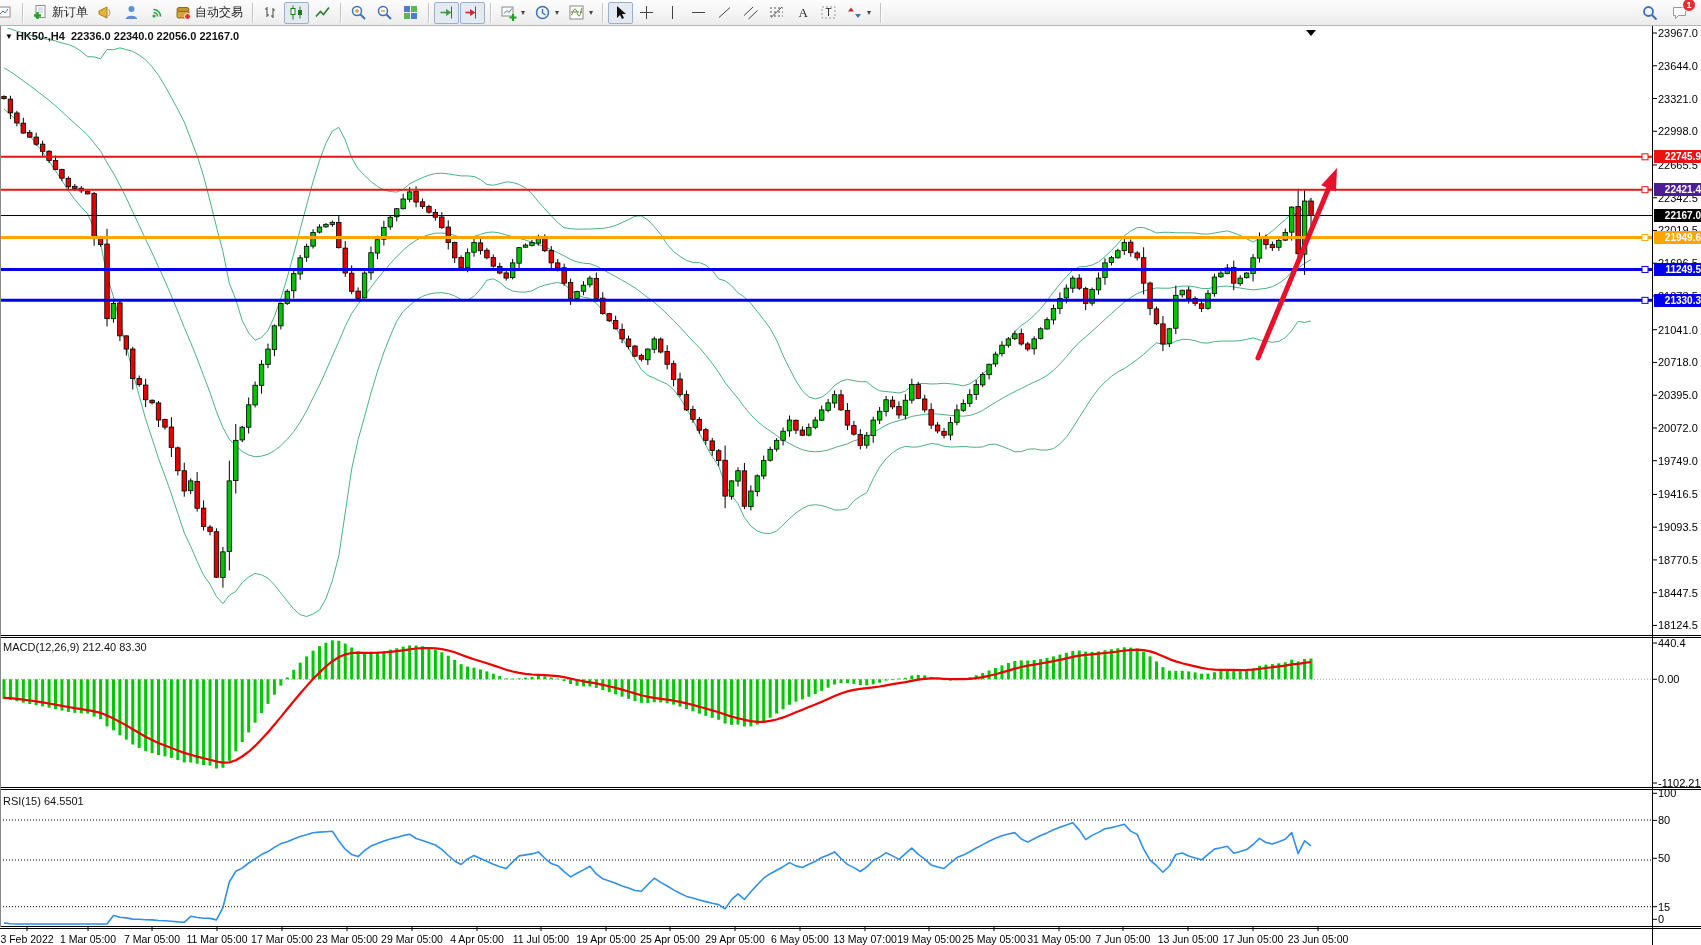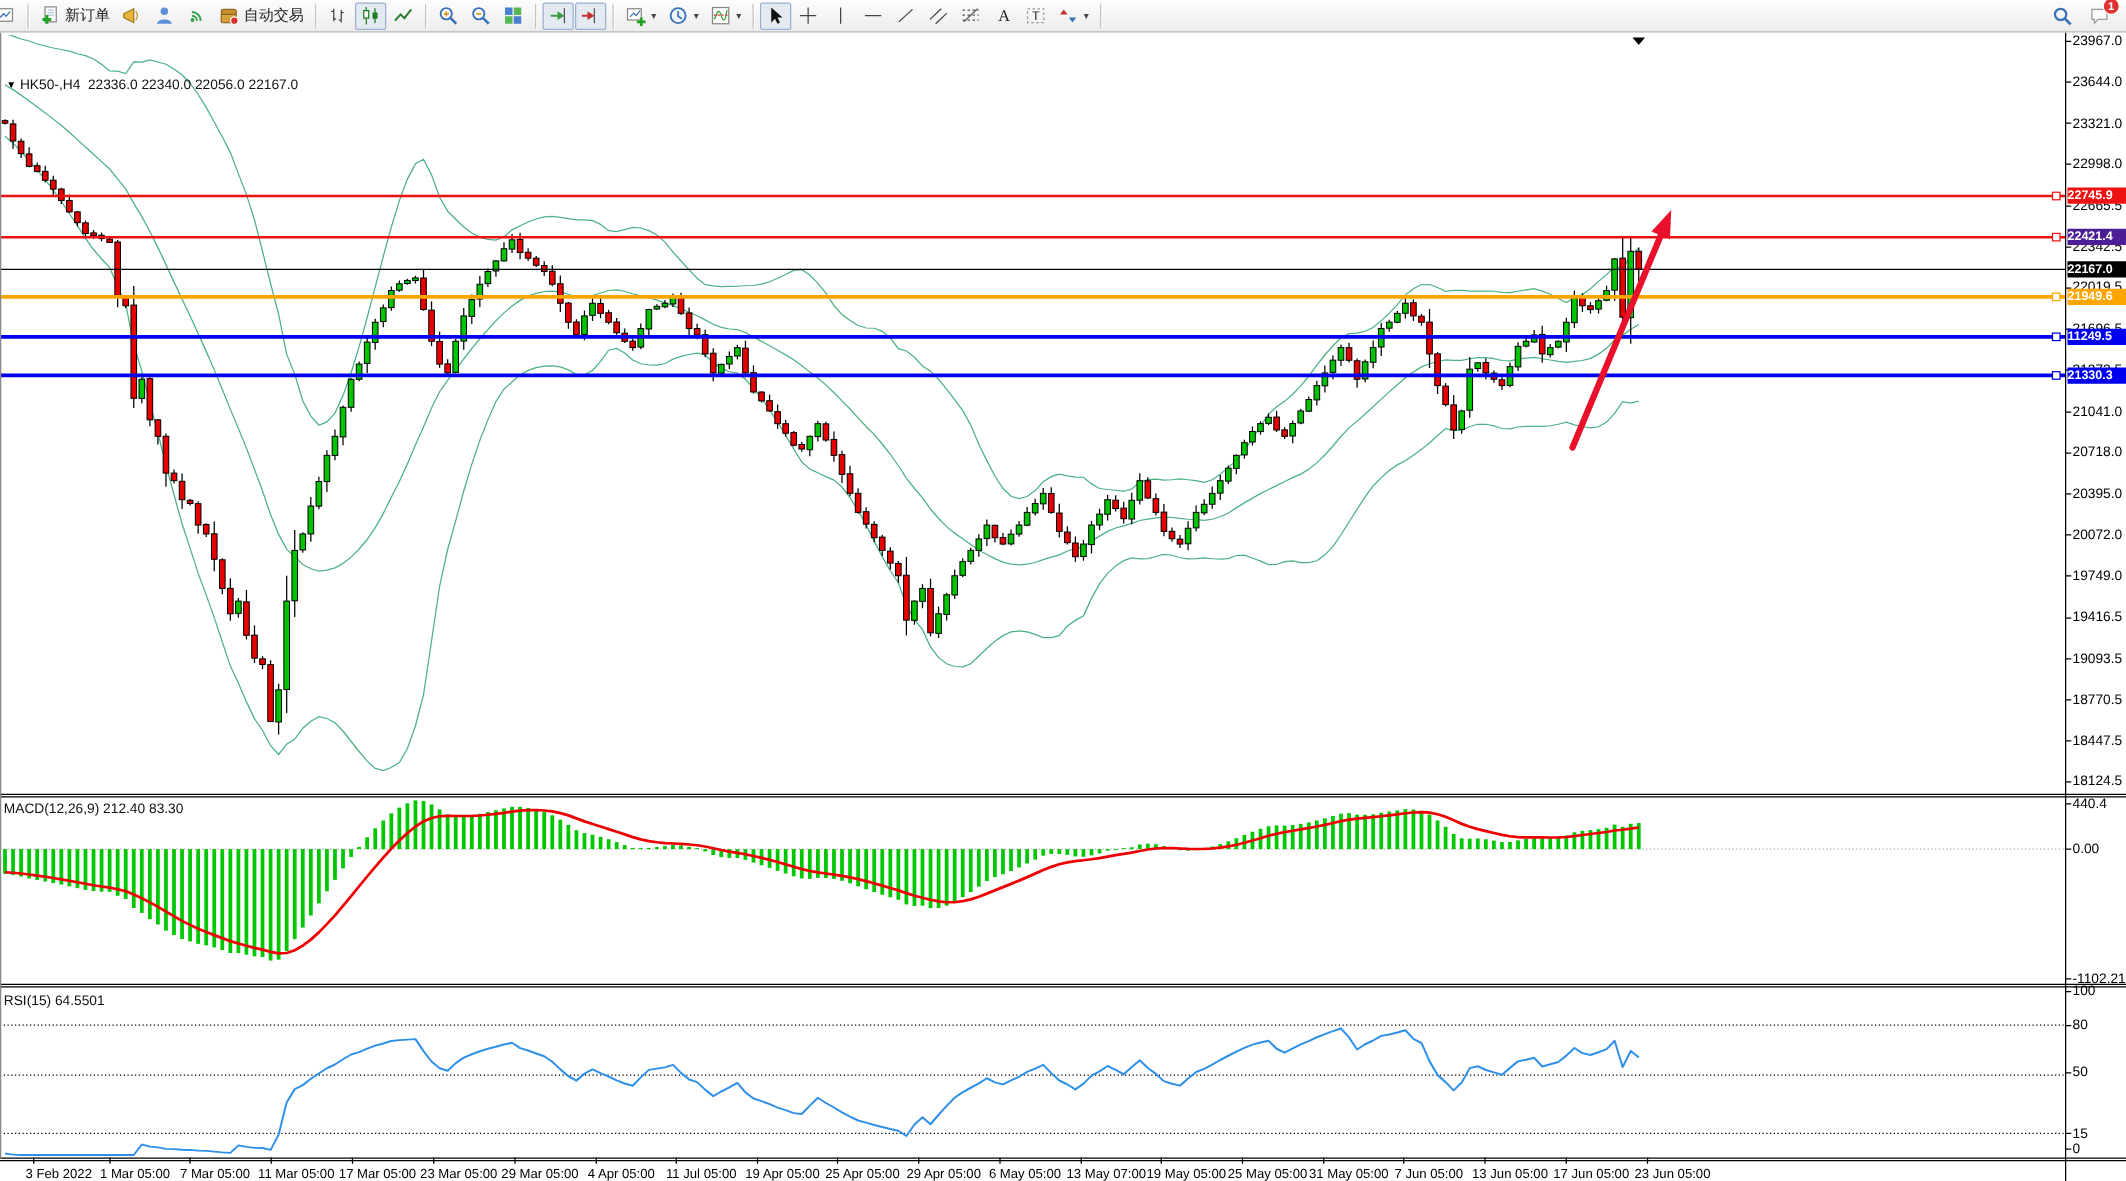--- a/index.html
+++ b/index.html
@@ -18,27 +18,27 @@
   .tsep{width:1px;height:20px;background:#c4c4c4;box-shadow:1px 0 0 #fff;margin:0 4px;flex:0 0 1px;}
   .tfbtn{height:22px;min-width:26px;display:flex;align-items:center;justify-content:center;
          font-size:11px;font-weight:bold;color:#3c3c3c;border:1px solid transparent;border-radius:2px;padding:0 3px;}
   .tfbtn.active{background:#f6f6f2;border-color:#aaa;box-shadow:inset 0 0 2px #bbb;}
   .tb-right{margin-left:auto;display:flex;align-items:center;gap:4px;padding-right:6px;}
   .badge{position:absolute;right:-4px;top:-5px;background:#e03131;color:#fff;border-radius:7px;
          min-width:12px;height:12px;font-size:9px;font-weight:bold;text-align:center;line-height:12px;
          border:1px solid #fff;}
   
   .chartwrap{position:absolute;left:0;top:26px;width:1701px;height:919px;}
-  .hdr{position:absolute;left:5px;top:30px;font-size:11px;font-weight:normal;color:#111;z-index:30;margin-top:32px;}
+  .hdr{position:absolute;left:5px;top:30px;font-size:11px;font-weight:bold;color:#111;z-index:30;}
   .hdr .dd{font-size:8px;vertical-align:1px;margin-right:3px;color:#000;}
   .indlab{position:absolute;left:3px;font-size:11px;color:#111;z-index:30;}
   .ylab{position:absolute;left:1658px;width:42px;font-size:11px;color:#000;line-height:12px;z-index:10;}
   .ptag{position:absolute;left:1654px;width:47px;height:13px;color:#fff;font-size:10px;font-weight:bold;
-        text-align:left;line-height:13px;z-index:20;}
-  .tlab{position:absolute;font-size:10.5px;color:#000;white-space:nowrap;transform:translateX(-50%);z-index:10;margin-left:20px;}
+        text-align:right;line-height:13px;z-index:20;}
+  .tlab{position:absolute;font-size:10.5px;color:#000;white-space:nowrap;transform:translateX(-50%);z-index:10;}
 </style>
 </head>
 <body>
 
 <div class="root">
 
   <div class="toolbar">
     <div class="tb" style="margin-left:-10px">
       <svg width="17" height="17">
           <rect x="2" y="3" width="12" height="10" fill="#fff" stroke="#888"></rect>

